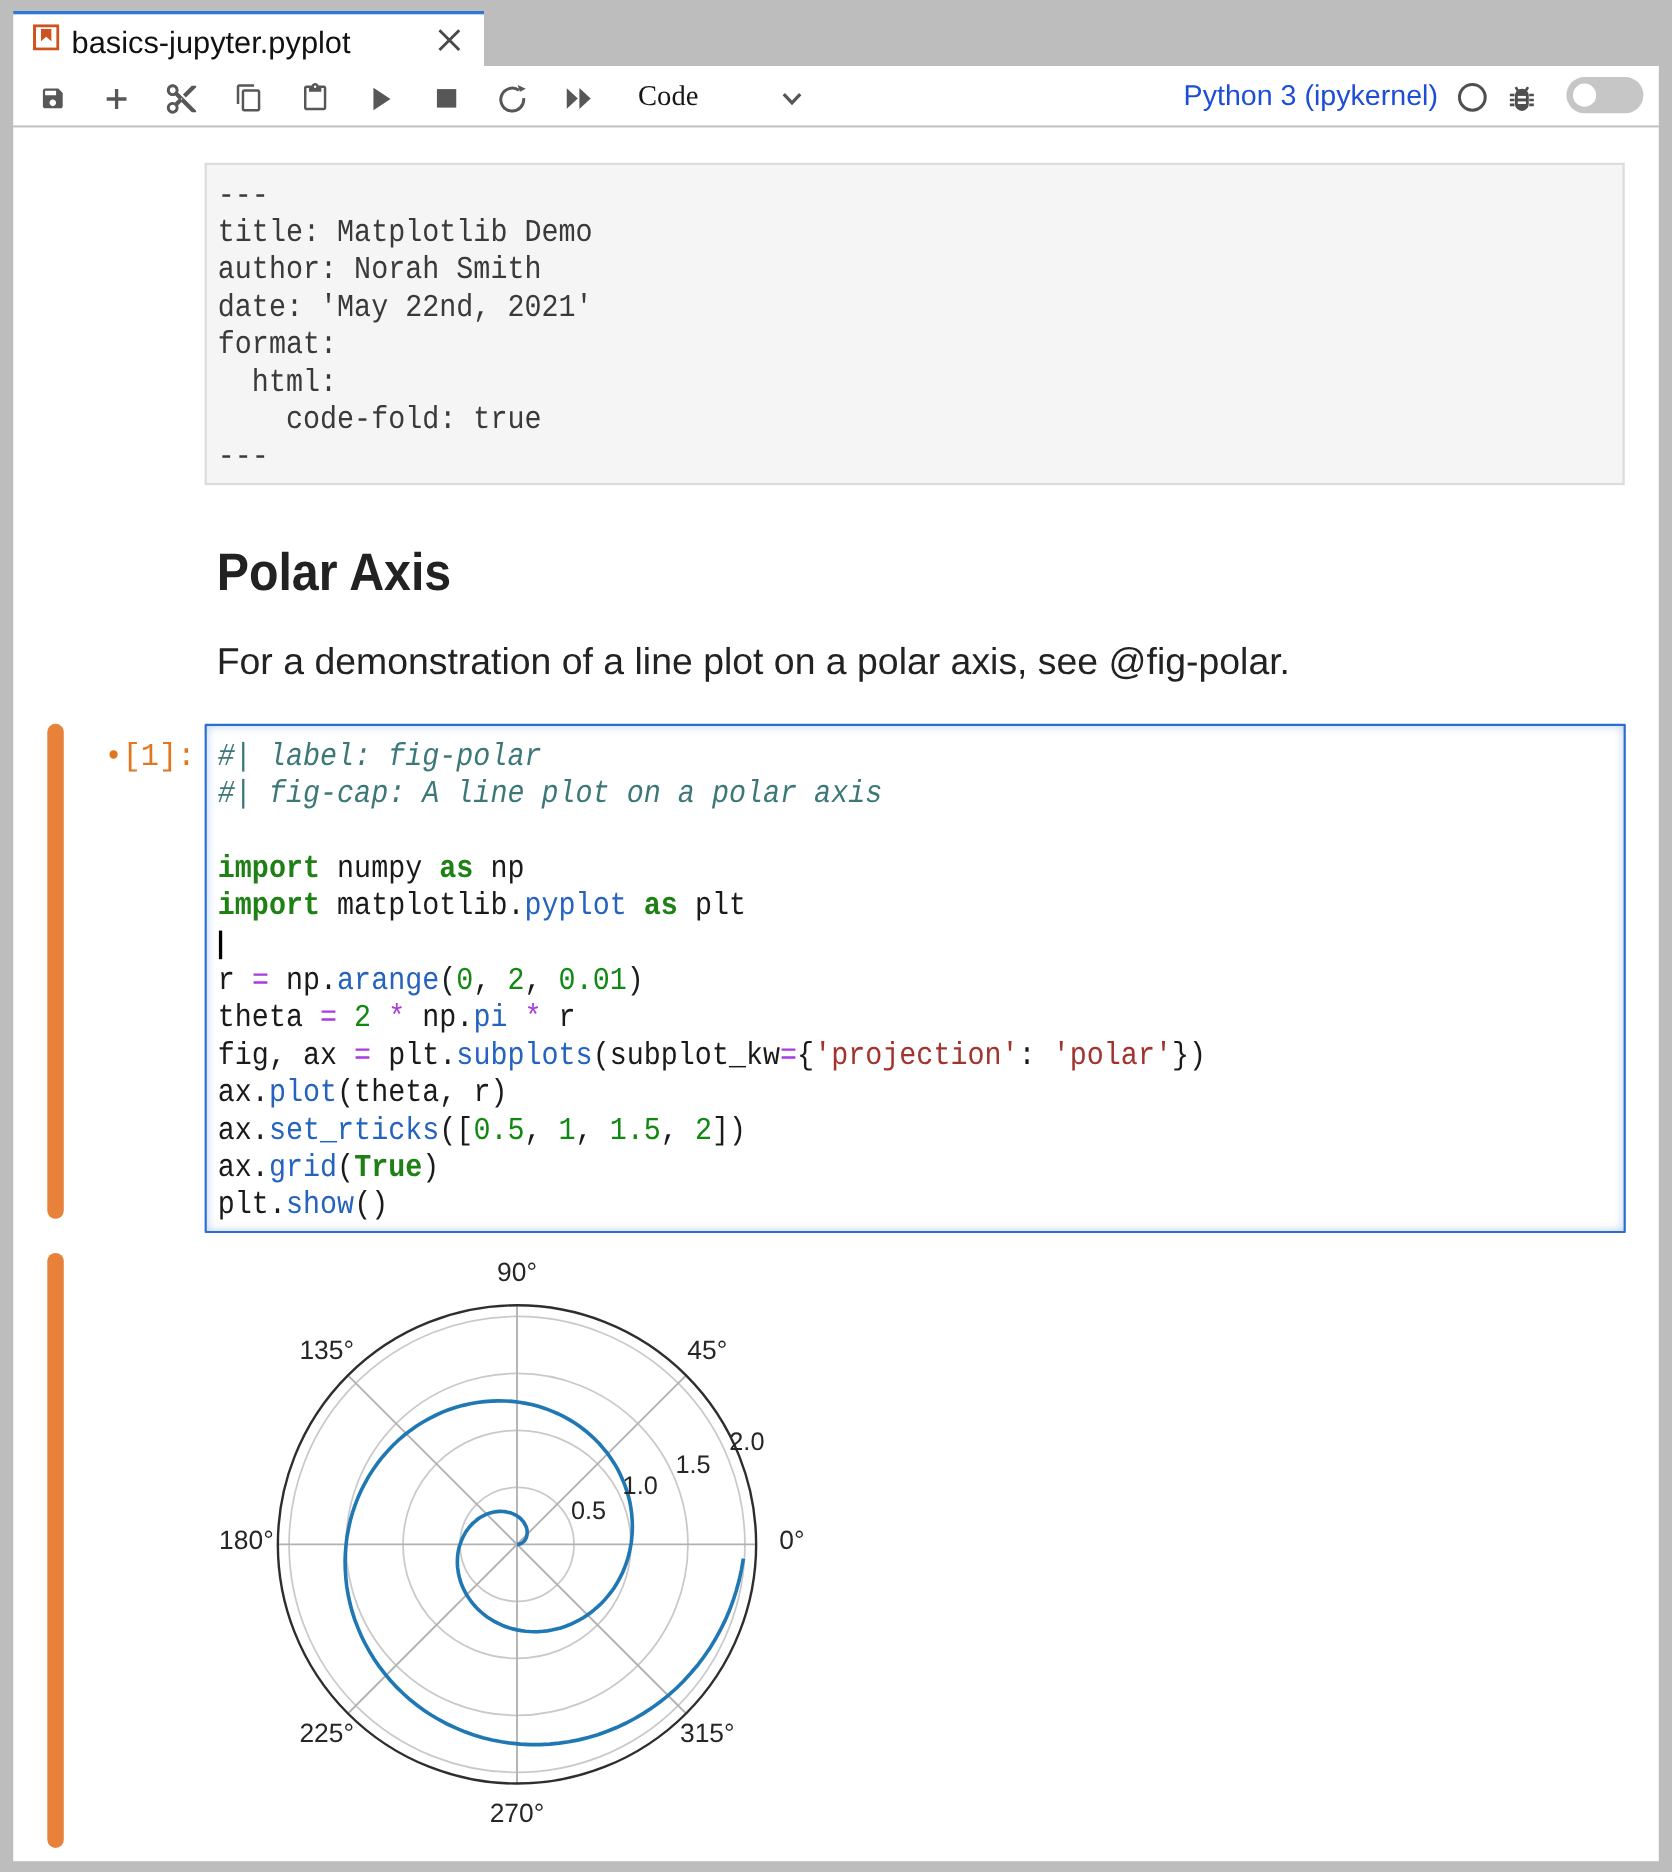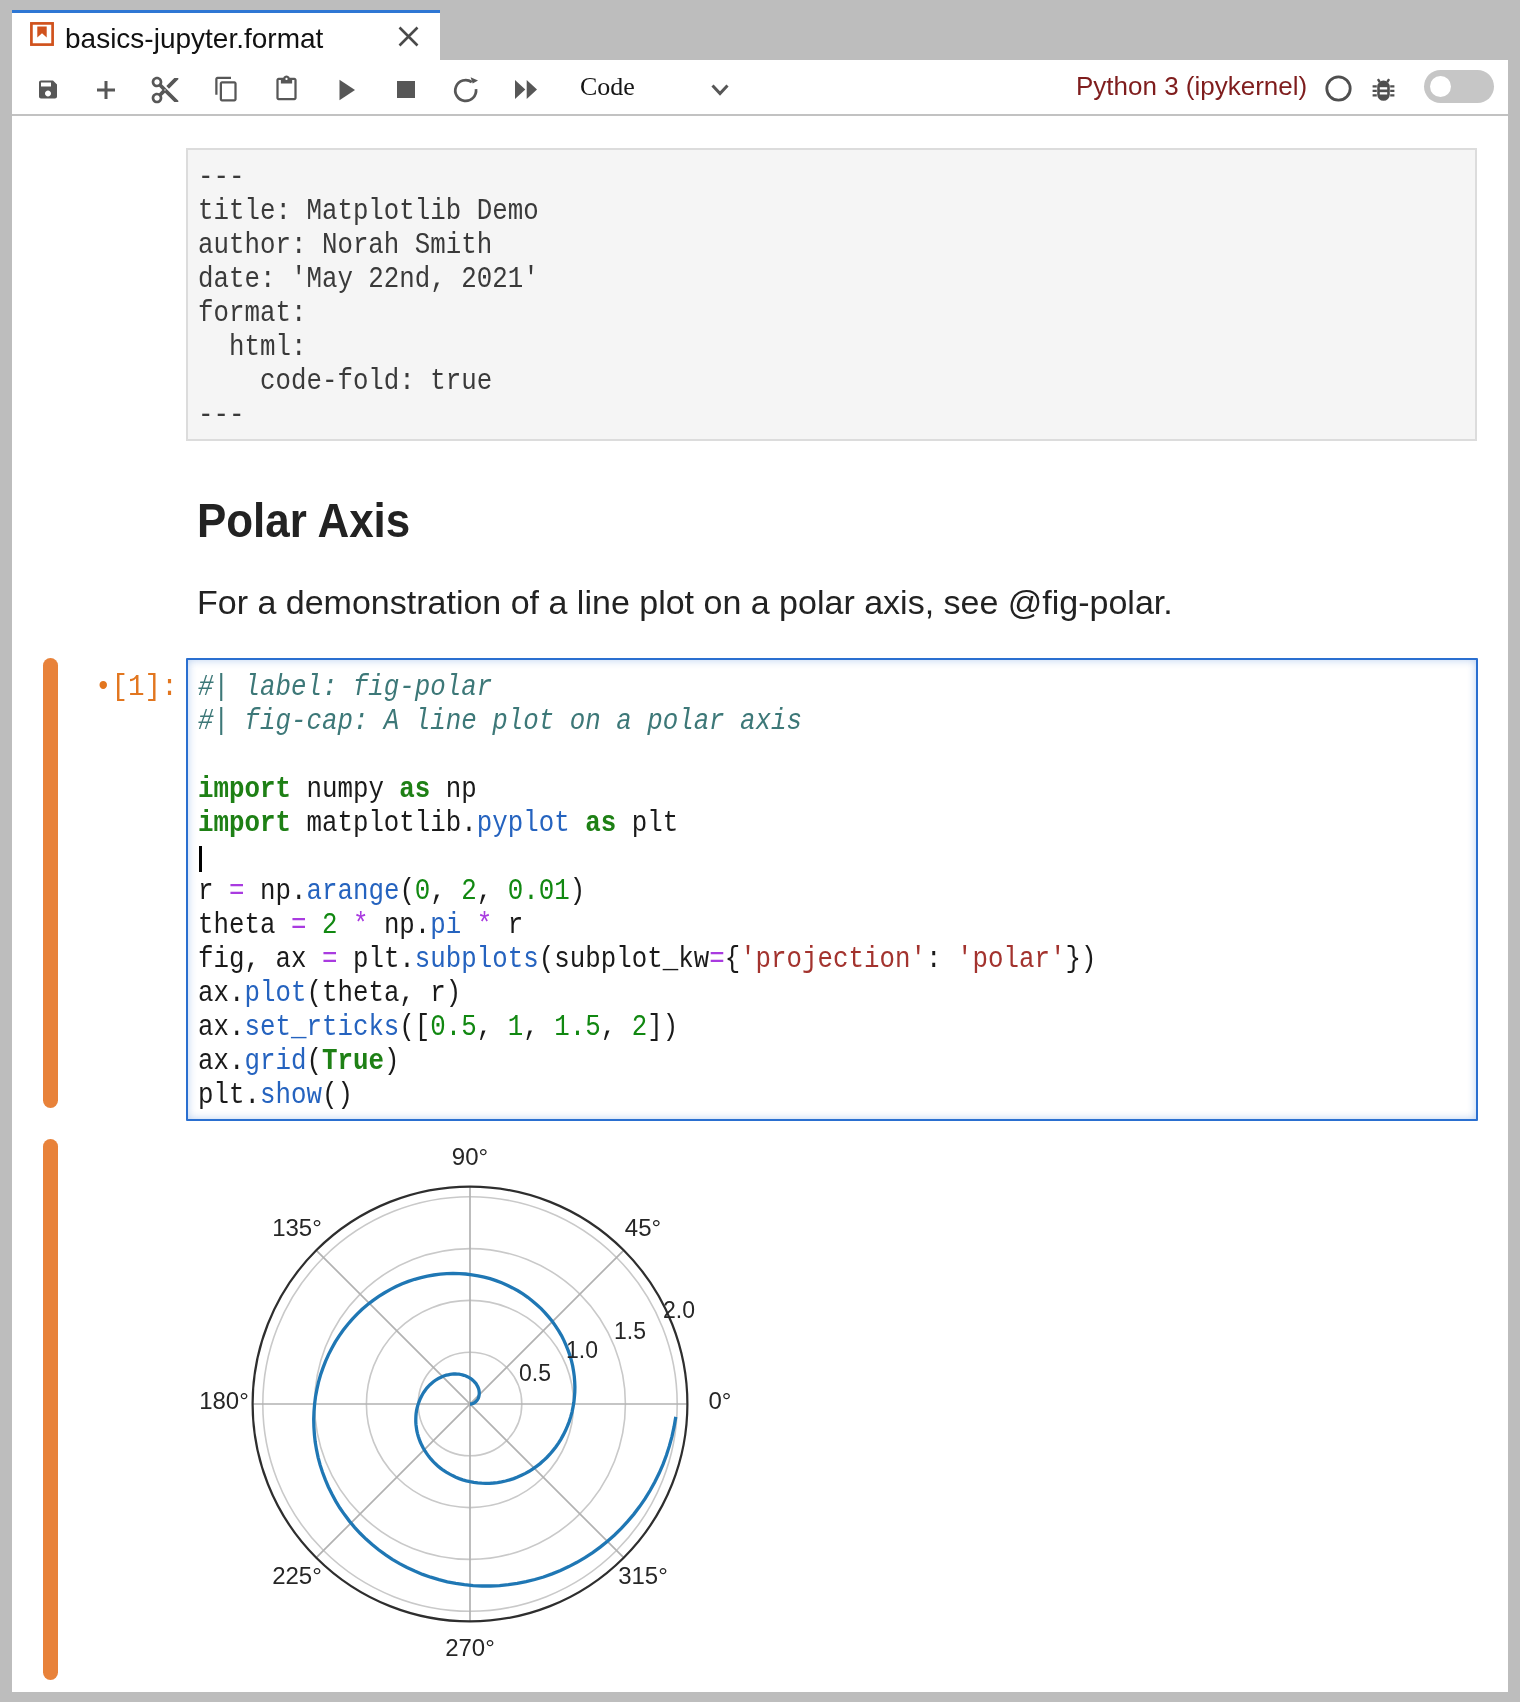--- a/index.html
+++ b/index.html
@@ -5,21 +5,21 @@
   font-family:"Liberation Sans",sans-serif;}
 .abs{position:absolute}
 pre{margin:0;font-family:"Liberation Mono",monospace;}
 .mono{font-family:"Liberation Mono",monospace;}
 
 #tab{left:12px;top:10px;width:428px;height:50px;background:#fff;border-top:3.5px solid #2e77d4;box-sizing:border-box;}
 #toolbar{left:12px;top:60px;width:1496px;height:56px;background:#fff;border-bottom:2px solid #c2c2c2;box-sizing:border-box;}
 #main{left:12px;top:116px;width:1496px;height:1576px;background:#fff;}
 #tabtext{left:65px;top:22.5px;font-size:28px;color:#111;}
 #codelbl{left:580px;top:71.5px;font-size:26px;color:#161616;font-family:Liberation Serif, serif;}
-#kernellbl{left:1076px;top:71px;font-size:26px;color:#7f1d1d;}
+#kernellbl{left:1076px;top:71px;font-size:26px;color:#1d4ed8;}
 
 #rawcell{left:186px;top:148px;width:1291px;height:293px;background:#f5f5f5;border:2px solid #dcdcdc;box-sizing:border-box;}
 #rawtext{left:198px;top:161px;font-size:29px;line-height:34px;color:#3a3a3a;transform:scaleX(0.89);transform-origin:0 0;}
 #h1{left:197px;top:497px;font-size:48px;font-weight:bold;color:#222;transform:scaleX(0.915);transform-origin:0 0;line-height:48px;}
 #para{left:197px;top:585px;font-size:34px;color:#222;line-height:34px;}
 #codecell{left:186px;top:658px;width:1292px;height:463px;background:#fff;border:2.4px solid #2a6fd0;box-sizing:border-box;border-radius:1px;box-shadow:inset 0 0 9px rgba(42,111,208,0.33);}
 #prompt{left:94.5px;top:671px;font-size:29px;line-height:34px;color:#e2761f;transform:scaleX(0.95);transform-origin:0 0;}
 #codetext{left:198px;top:671px;font-size:29px;line-height:34px;color:#1a1a1a;transform:scaleX(0.89);transform-origin:0 0;}
 #bar1{left:43px;top:658px;width:15px;height:450px;background:#e8823a;border-radius:8px;}
 #bar2{left:43px;top:1139px;width:15px;height:541px;background:#e8823a;border-radius:8px;}
@@ -34,21 +34,21 @@
 </style></head>
 <body>
 <div class="abs" id="tab"></div>
 <div class="abs" id="toolbar"></div>
 <div class="abs" id="main"></div>
 
 <svg class="abs" style="left:30px;top:22px" width="24" height="24" viewBox="0 0 24 24">
  <rect x="1.4" y="1.4" width="21.2" height="21.2" fill="none" stroke="#d0521d" stroke-width="2.7"></rect>
  <path d="M7.3 4.4 L16.7 4.4 L16.7 15.6 L12 11.3 L7.3 15.6 Z" fill="#d0521d"></path>
 </svg>
-<div class="abs" id="tabtext">basics-jupyter.format</div>
+<div class="abs" id="tabtext">basics-jupyter.pyplot</div>
 
 <svg class="abs" style="left:398px;top:26px" width="21" height="21" viewBox="0 0 21 21">
  <path d="M1.5 1.5 L19.5 19.5 M19.5 1.5 L1.5 19.5" stroke="#4a4a4a" stroke-width="2.6"></path>
 </svg>
 
 <svg class="abs" style="left:36px;top:77px" width="24" height="25" viewBox="0 0 24 24" fill="#575757">
  <path d="M17 3H5c-1.1 0-2 .9-2 2v14c0 1.1.9 2 2 2h14c1.1 0 2-.9 2-2V7l-4-4zm-5 16c-1.66 0-3-1.34-3-3s1.34-3 3-3 3 1.34 3 3-1.34 3-3 3zm3-10H5V5h10v4z"></path>
 </svg>
 <svg class="abs" style="left:96px;top:80px" width="20" height="20" viewBox="0 0 20 20">
  <path d="M10 1V19 M1 10H19" stroke="#575757" stroke-width="3"></path>

